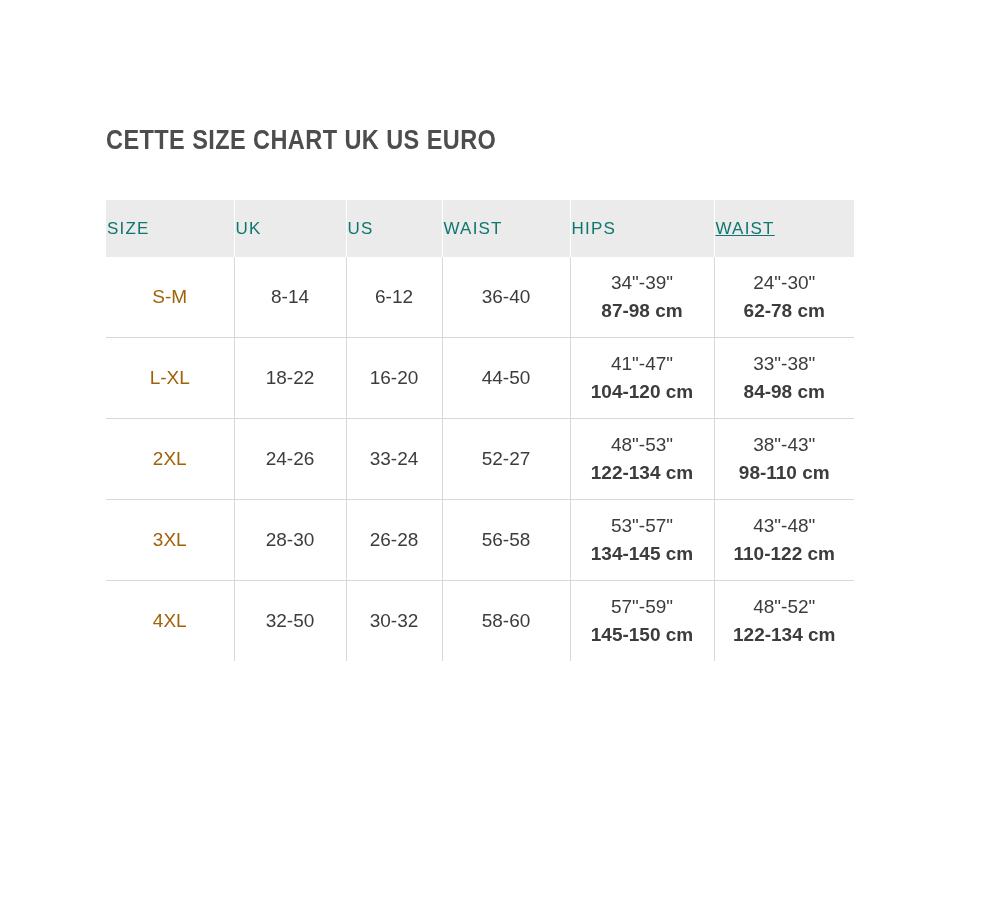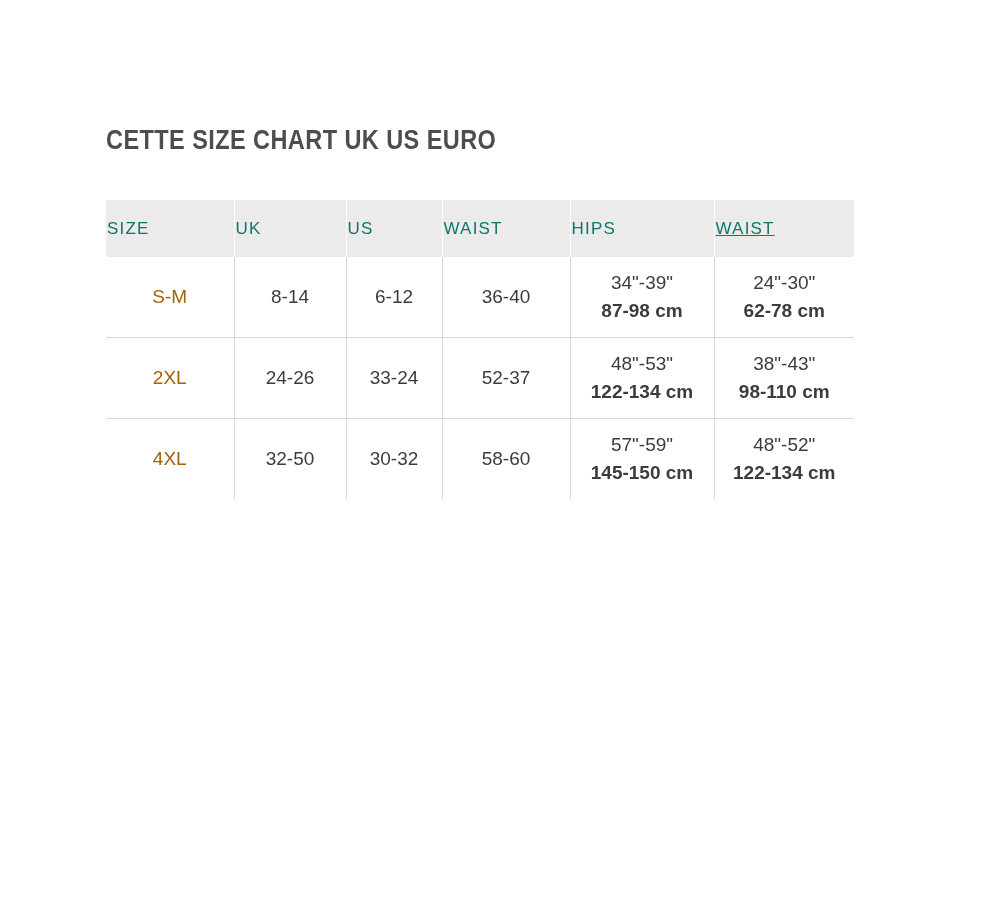--- a/index.html
+++ b/index.html
@@ -124,40 +124,76 @@
         </td>
         <td>
           <span class="measure">
             <span class="inches">24"-30"</span>
             <span class="cm">62-78 cm</span>
           </span>
         </td>
       </tr>
 
 
+      <tr>
+        <td class="label-cell">L-XL</td>
+        <td>18-22</td>
+        <td>16-20</td>
+        <td>44-50</td>
+        <td>
+          <span class="measure">
+            <span class="inches">41"-47"</span>
+            <span class="cm">104-120 cm</span>
+          </span>
+        </td>
+        <td>
+          <span class="measure">
+            <span class="inches">33"-38"</span>
+            <span class="cm">84-98 cm</span>
+          </span>
+        </td>
+      </tr>
 
       <tr>
         <td class="label-cell">2XL</td>
         <td>24-26</td>
         <td>33-24</td>
-        <td>52-37</td>
+        <td>52-27</td>
         <td>
           <span class="measure">
             <span class="inches">48"-53"</span>
             <span class="cm">122-134 cm</span>
           </span>
         </td>
         <td>
           <span class="measure">
             <span class="inches">38"-43"</span>
             <span class="cm">98-110 cm</span>
           </span>
         </td>
       </tr>
 
+      <tr>
+        <td class="label-cell">3XL</td>
+        <td>28-30</td>
+        <td>26-28</td>
+        <td>56-58</td>
+        <td>
+          <span class="measure">
+            <span class="inches">53"-57"</span>
+            <span class="cm">134-145 cm</span>
+          </span>
+        </td>
+        <td>
+          <span class="measure">
+            <span class="inches">43"-48"</span>
+            <span class="cm">110-122 cm</span>
+          </span>
+        </td>
+      </tr>
 
       <tr>
         <td class="label-cell">4XL</td>
         <td>32-50</td>
         <td>30-32</td>
         <td>58-60</td>
         <td>
           <span class="measure">
             <span class="inches">57"-59"</span>
             <span class="cm">145-150 cm</span>

